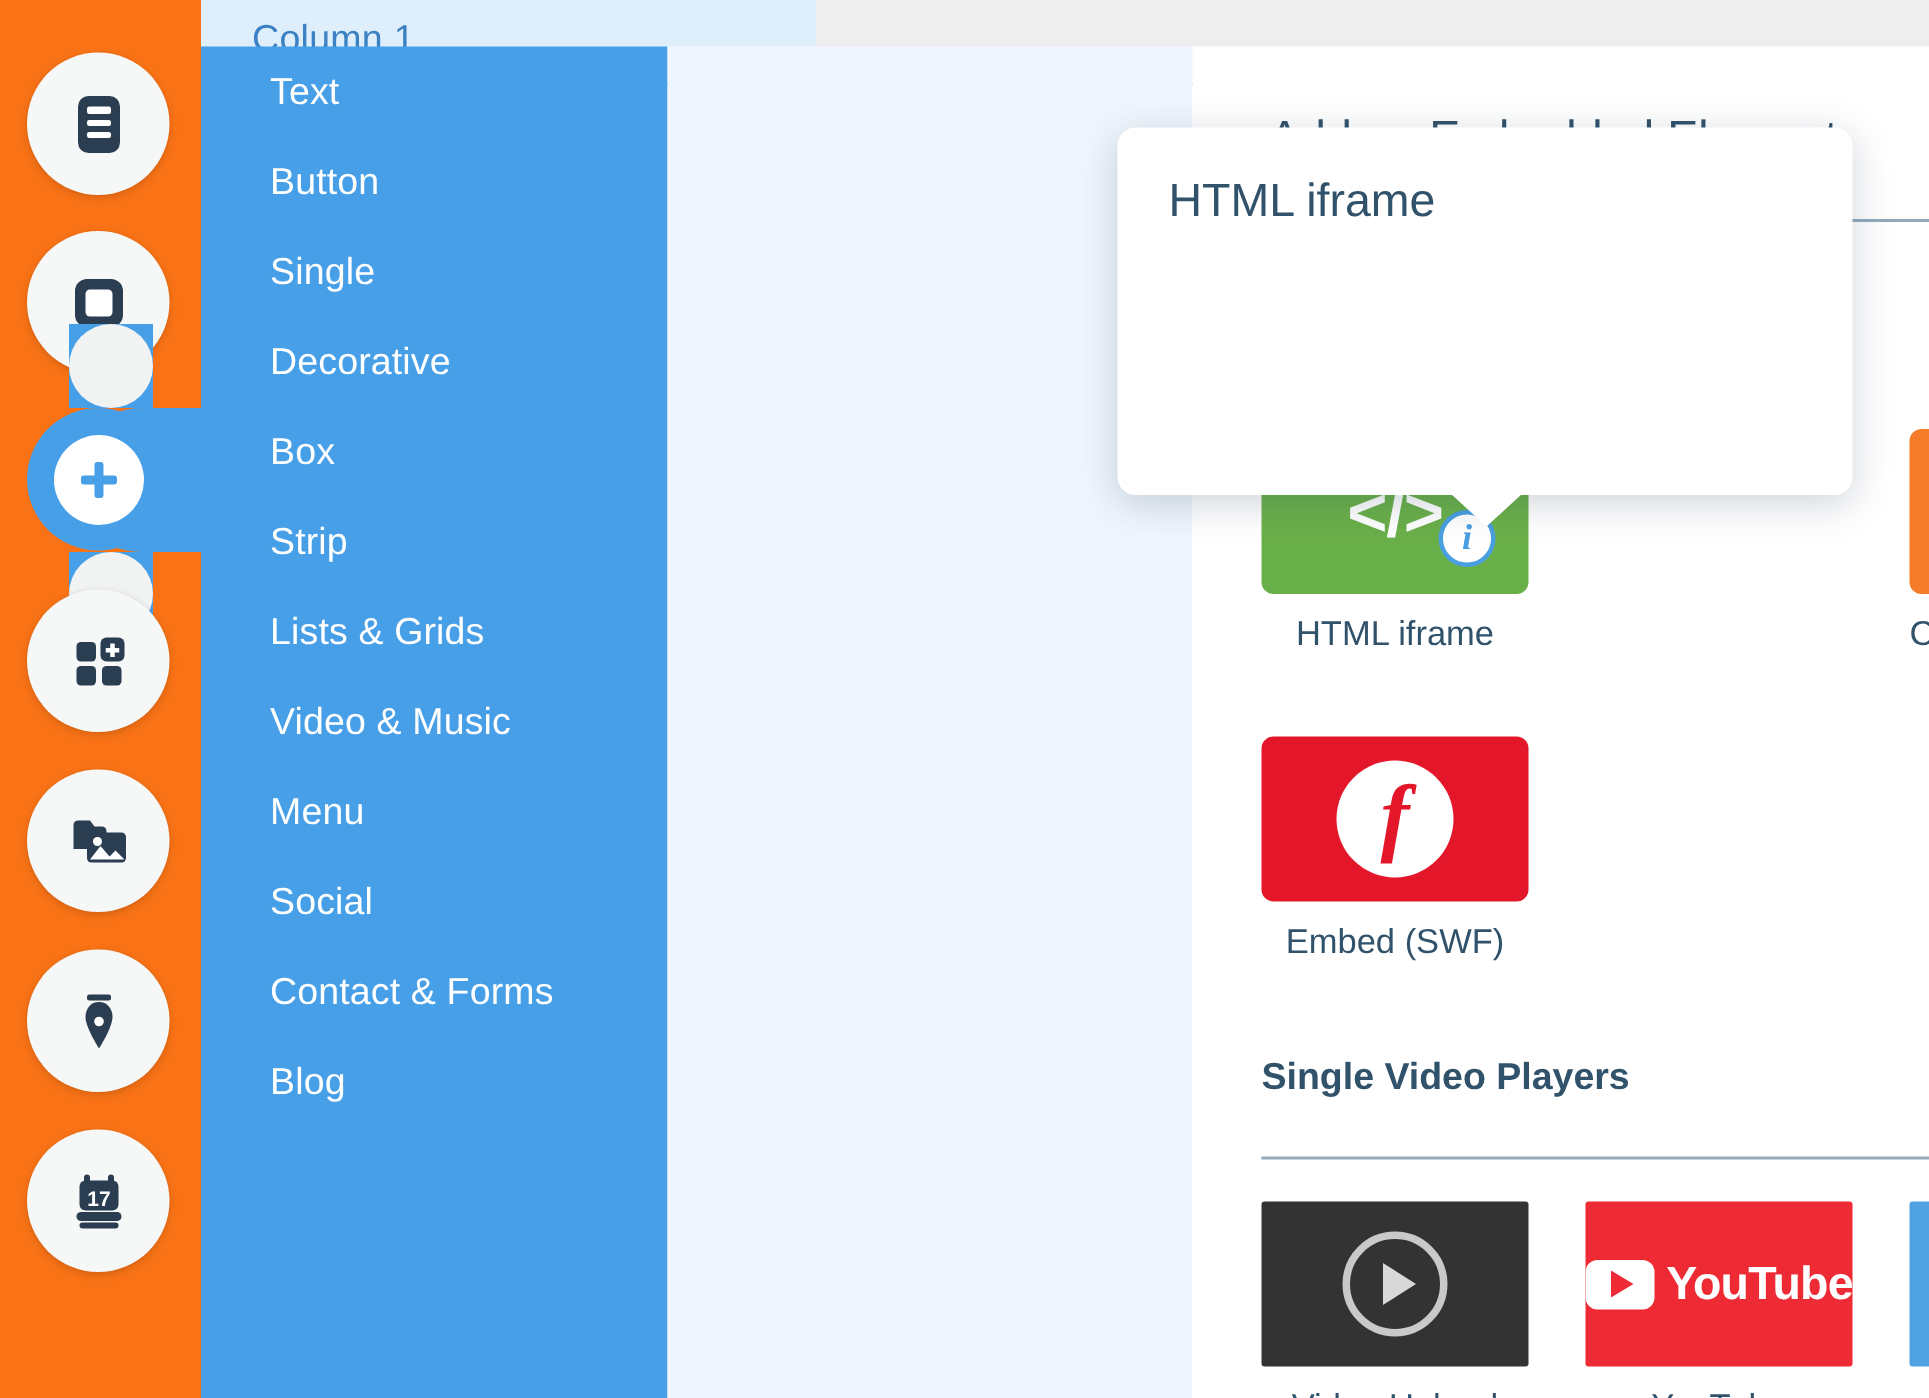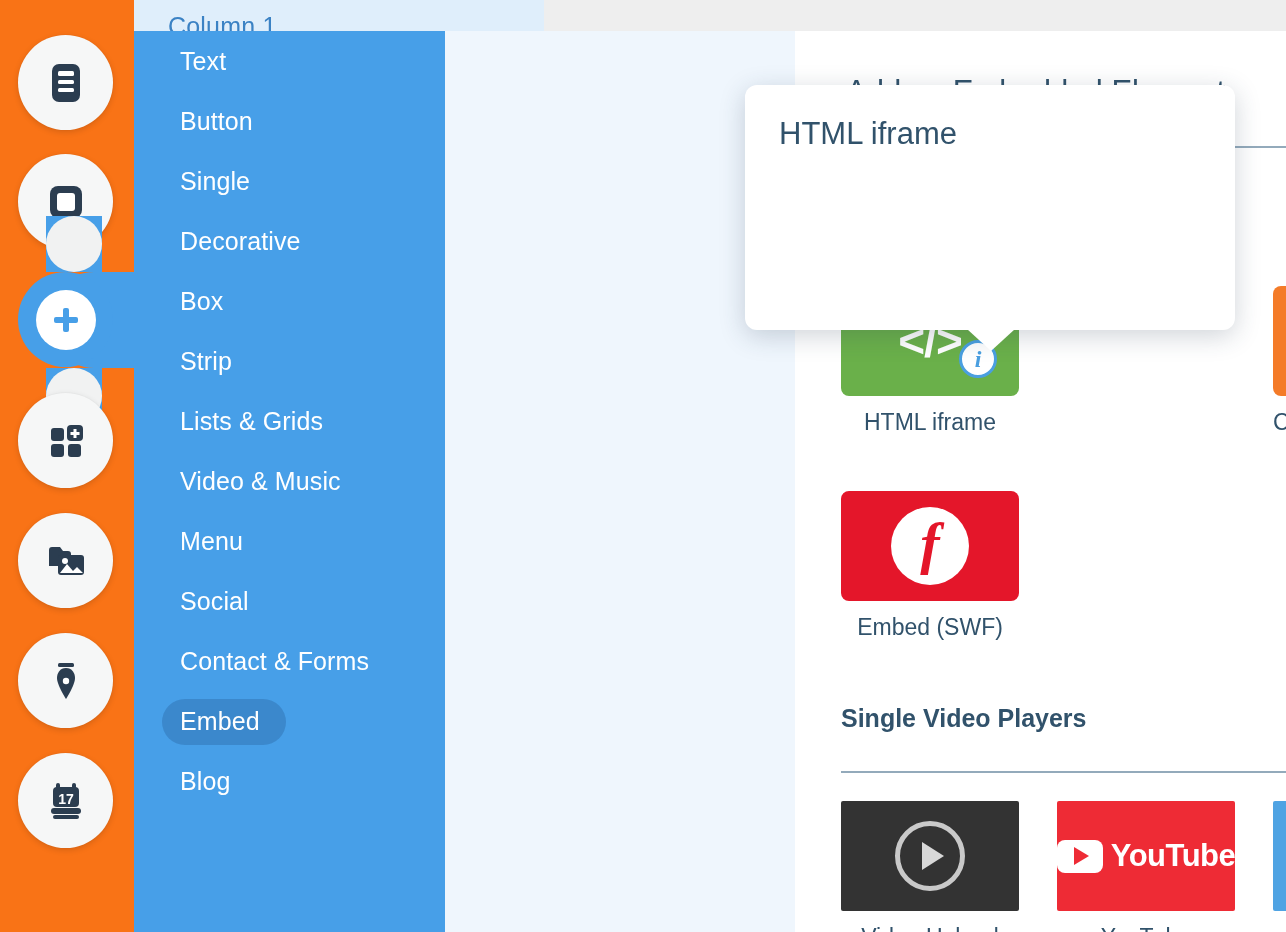--- a/index.html
+++ b/index.html
@@ -339,24 +339,20 @@
         </div>
         <div class="cat-item">
           <span class="cat-label">Menu</span>
         </div>
         <div class="cat-item">
           <span class="cat-label">Social</span>
         </div>
         <div class="cat-item">
           <span class="cat-label">Contact &amp; Forms</span>
         </div>
-        <div class="cat-item sel">
-          <span class="cat-pill" style="width: 124px;"></span>
-          <span class="cat-label">Embed</span>
-        </div>
         <div class="cat-item">
           <span class="cat-label">Blog</span>
         </div>
       </div>
   </div>
 
   <div class="sub-panel">
     <div class="sub-head" style="top:53px">CUSTOM</div>
     <div class="sub-pill" style="top:99px">Custom Embeds</div>
     <div class="sub-div" style="top:170px"></div>

